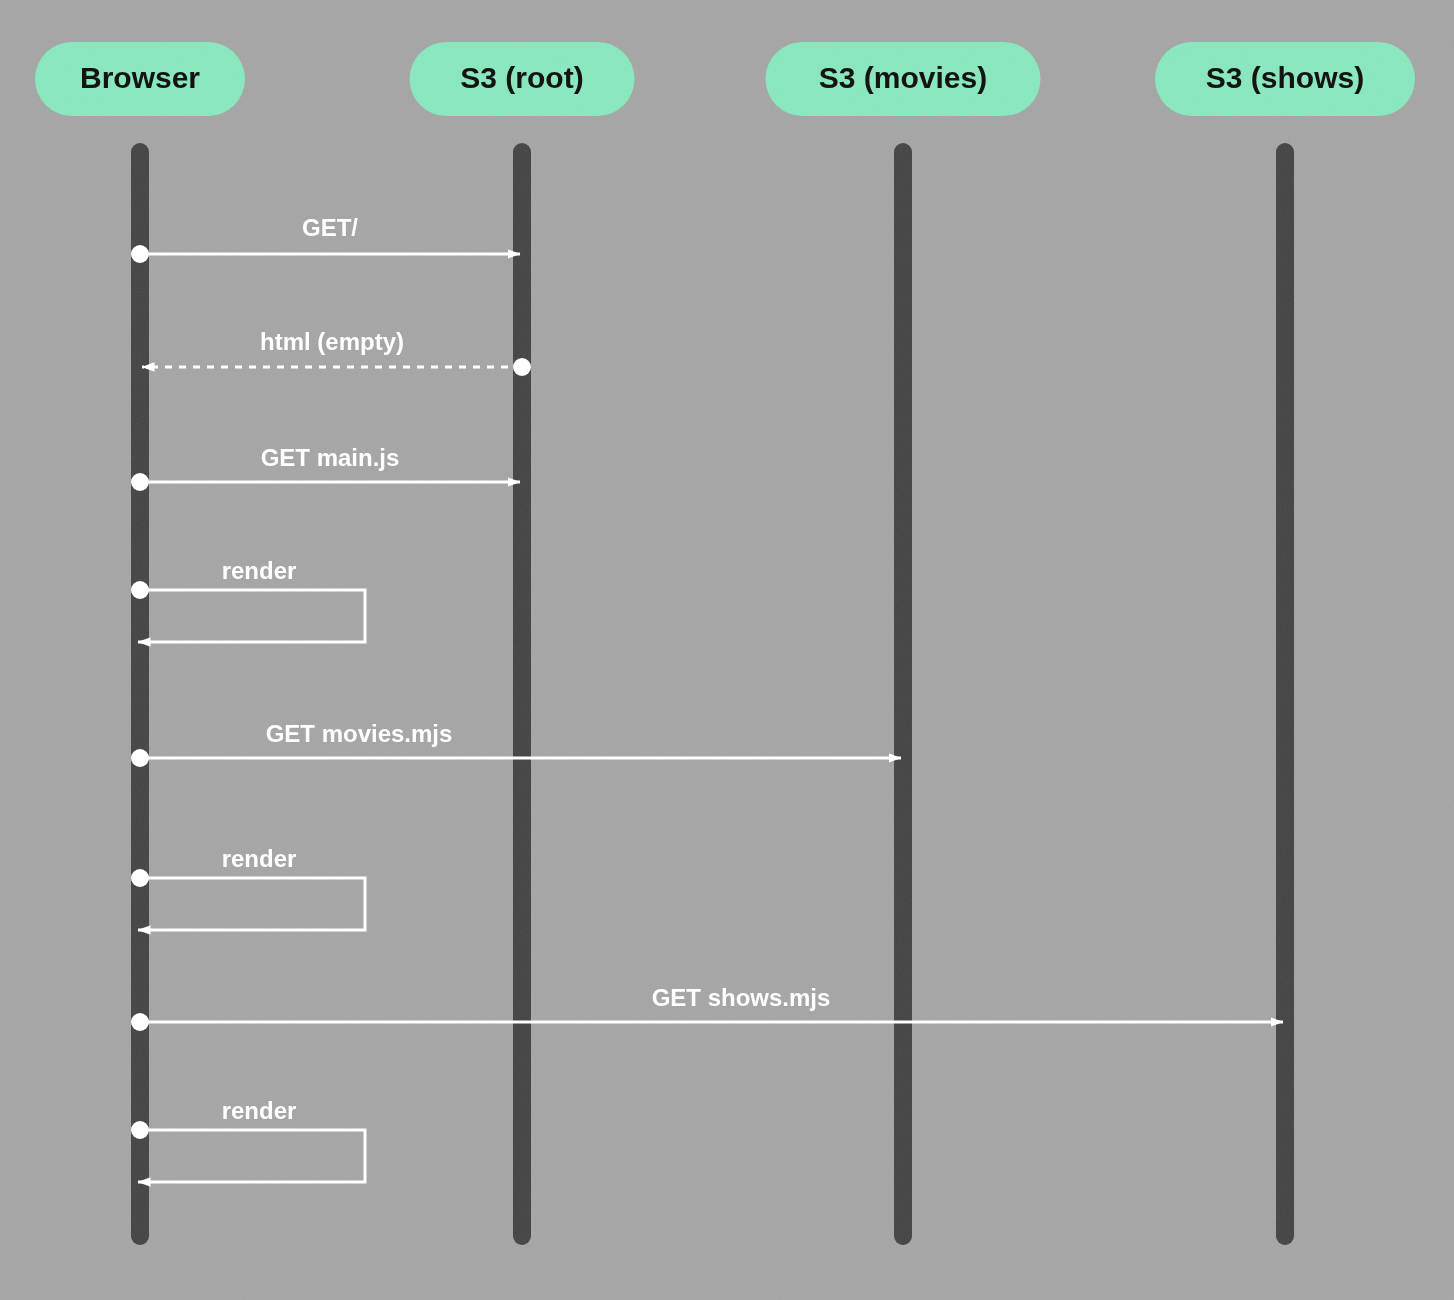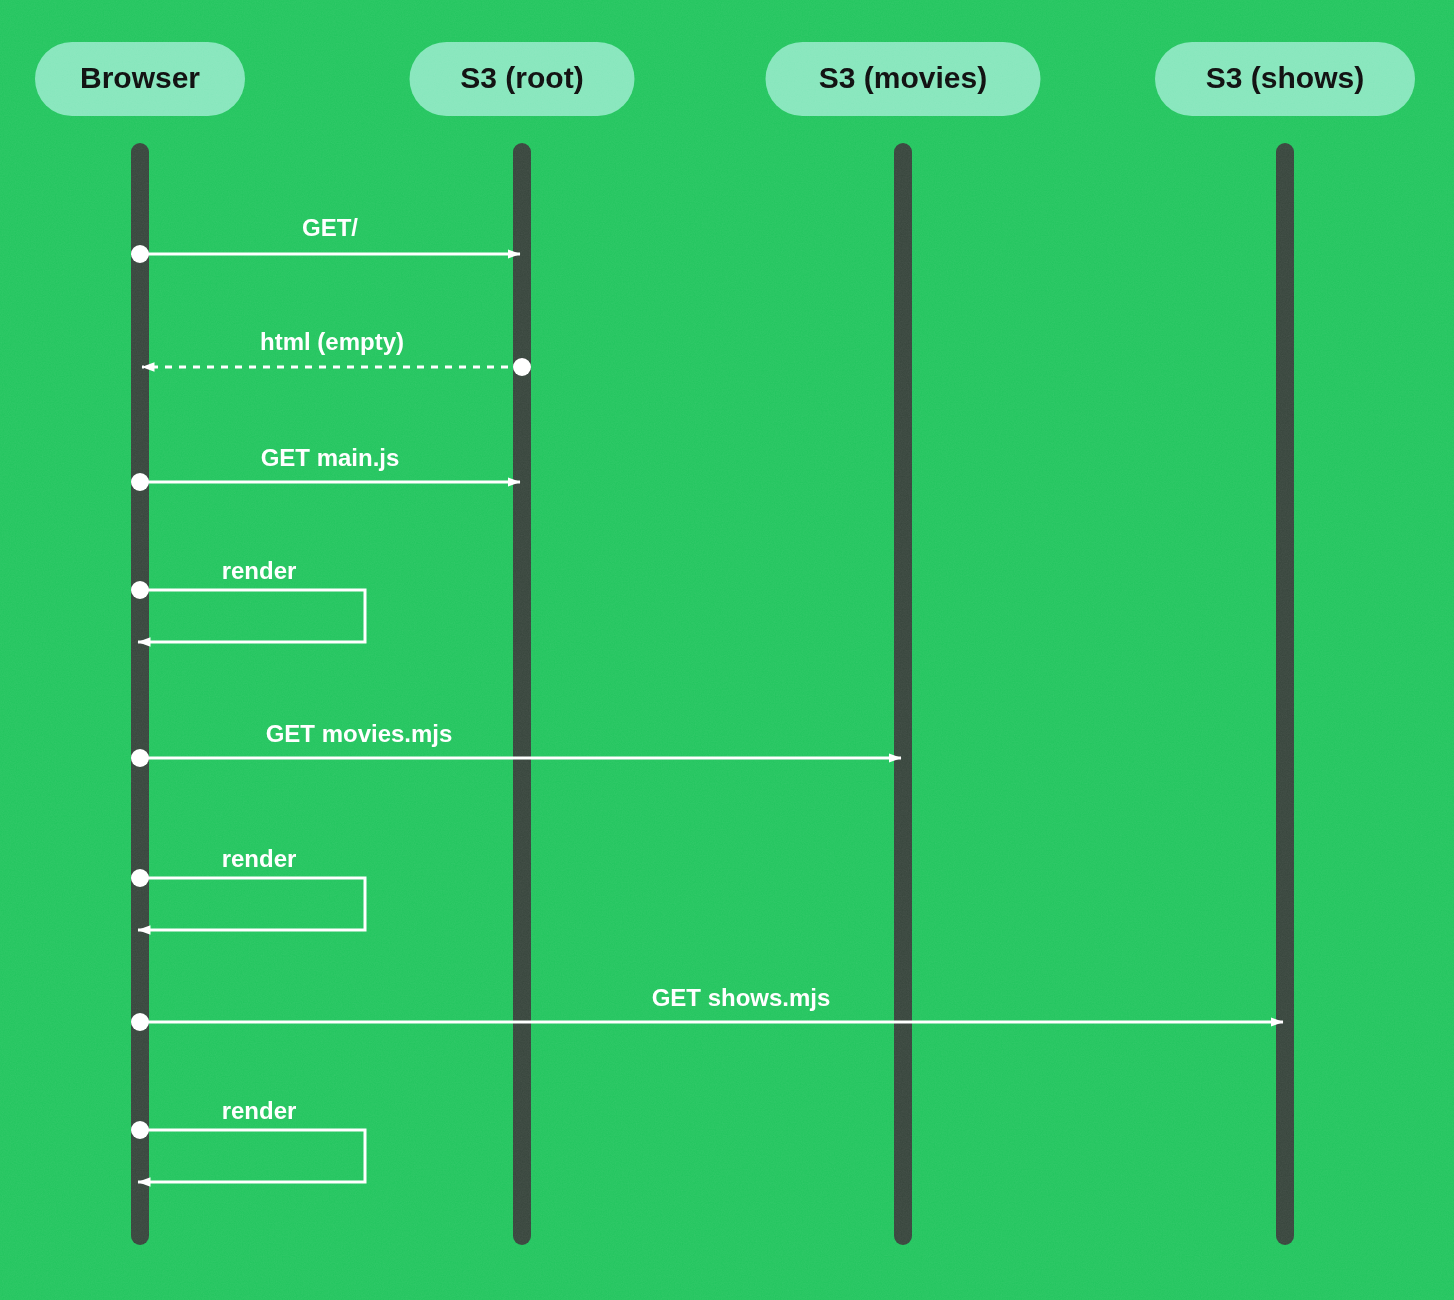--- a/index.html
+++ b/index.html
@@ -8,21 +8,21 @@
     padding: 0;
     background: #080808;
   }
   body {
     font-family: "Liberation Sans", sans-serif;
   }
   #canvas {
     position: relative;
     width: 1454px;
     height: 1300px;
-    background-color: #22c55e;
+    background-color: #a3a3a3;
     overflow: hidden;
   }
   
   #grain {
     position: absolute;
     inset: 0;
     pointer-events: none;
     opacity: 0.55;
     mix-blend-mode: screen;
   }

